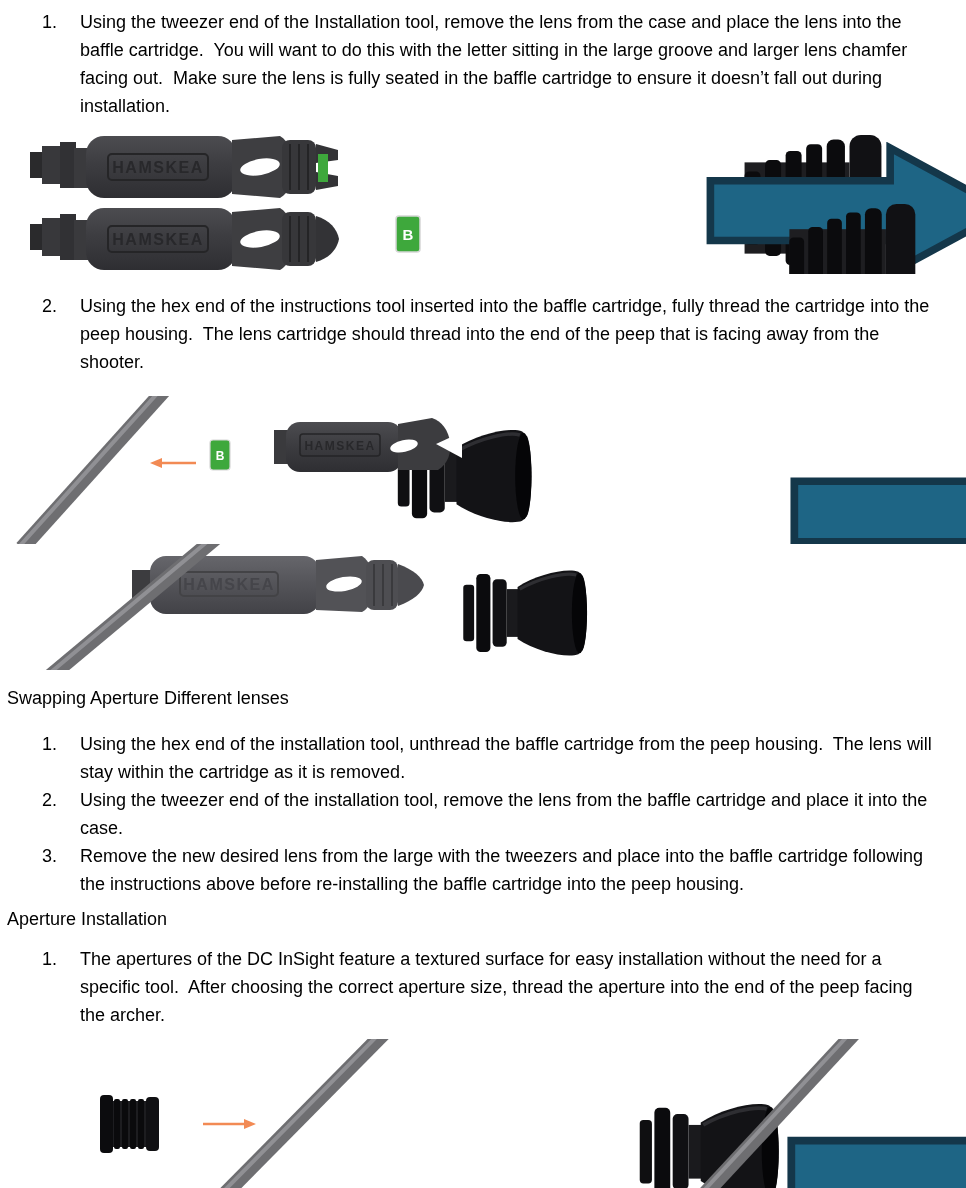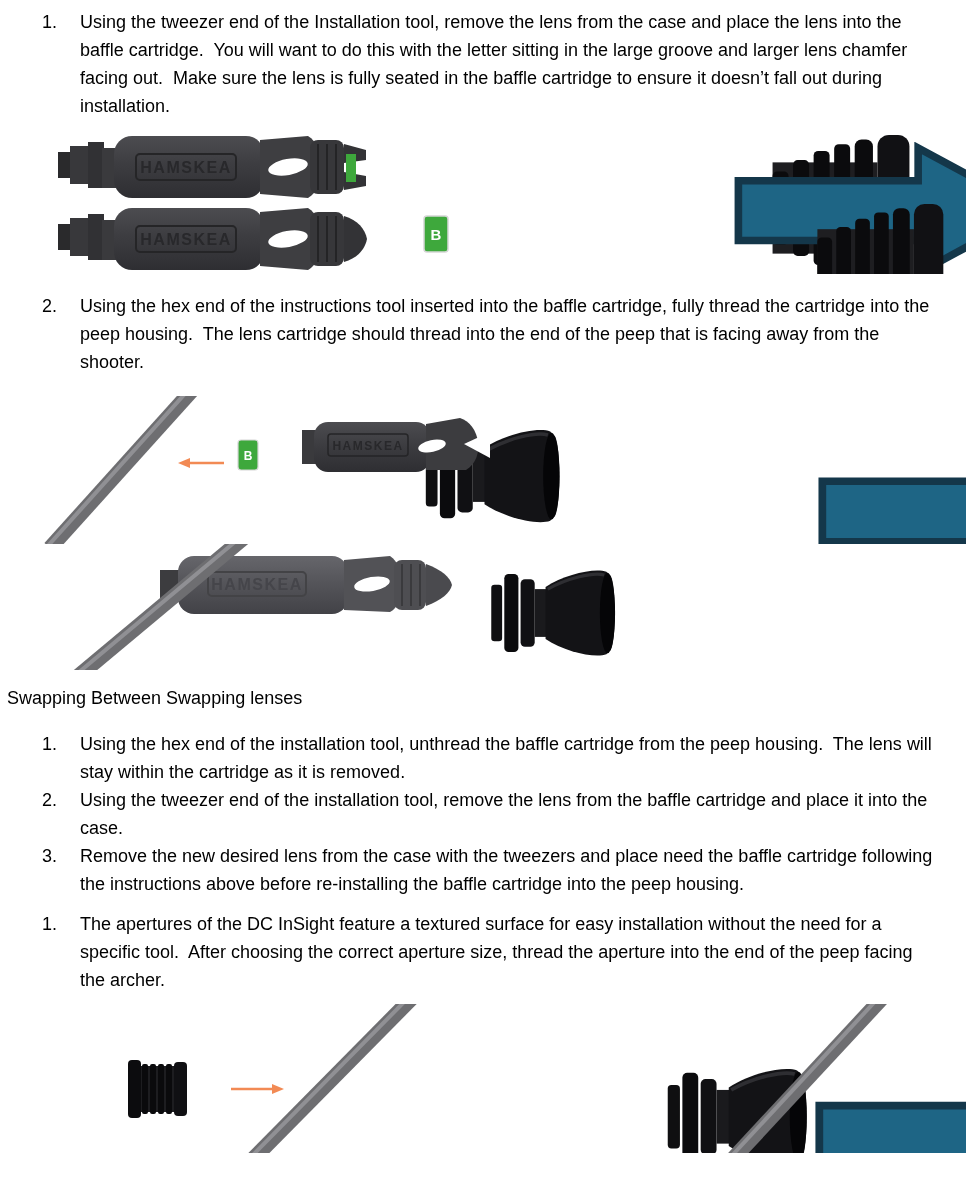--- a/index.html
+++ b/index.html
@@ -6,21 +6,21 @@
   .page{
     width:966px;height:1188px;background:#ffffff;overflow:hidden;position:relative;
     font-family:"Liberation Sans", sans-serif;font-size:18px;line-height:28px;color:#000;
   }
   .step{display:flex;margin:0 18px 0 42px;}
   .step .num{flex:0 0 38px;}
   .step .body{flex:0 1 auto;max-width:862px;white-space:pre-wrap;}
   .heading{margin-left:7px;}
   .mt8{margin-top:8px}.mt18{margin-top:18px}.mt20{margin-top:20px}
   .mt14{margin-top:14px}.mt7{margin-top:7px}.mt12{margin-top:12px}.mt10{margin-top:10px}
-  .fig{font-size:0;line-height:0;margin-left:28px;}
+  .fig{font-size:0;line-height:0;}
   svg{display:block;}
   .brand-dark{font:bold 16px "Liberation Sans",sans-serif;letter-spacing:1.5px;fill:#28282b;}
   .brand-light{font:bold 16px "Liberation Sans",sans-serif;letter-spacing:1.5px;fill:#45454a;}
   .lensB{font:bold 15px "Liberation Sans",sans-serif;fill:#ffffff;}
 </style>
 </head>
 <body>
 
 <svg width="0" height="0" style="position:absolute" aria-hidden="true">
   <defs>
@@ -161,37 +161,38 @@
         <line x1="263" y1="14" x2="263" y2="56" stroke="#3a3a3d" stroke-width="2"></line>
         <line x1="272" y1="14" x2="272" y2="56" stroke="#3a3a3d" stroke-width="2"></line>
         <path d="M278,14 C294,20 302,27 304,35 C302,43 294,50 278,56 Z" fill="#4a4a4e"></path>
       </g>
       <use href="#peep" transform="translate(40,6) scale(1.0)"></use>
       <line x1="218" y1="-8" x2="48" y2="134" stroke="#6e6e71" stroke-width="15"></line>
       <line x1="214" y1="-8" x2="44" y2="134" stroke="#909094" stroke-width="4"></line>
     </svg>
   </div>
 
-  <div class="heading mt14">Swapping Between Swapping lenses</div>
+  <div class="heading mt14">Swapping Aperture Different lenses</div>
 
   <div class="mt18">
     <div class="step">
       <div class="num">1.</div>
       <div class="body">Using the hex end of the installation tool, unthread the baffle cartridge from the peep housing.  The lens will stay within the cartridge as it is removed.</div>
     </div>
     <div class="step">
       <div class="num">2.</div>
       <div class="body">Using the tweezer end of the installation tool, remove the lens from the baffle cartridge and place it into the case.</div>
     </div>
     <div class="step">
       <div class="num">3.</div>
-      <div class="body">Remove the new desired lens from the case with the tweezers and place need the baffle cartridge following the instructions above before re-installing the baffle cartridge into the peep housing.</div>
-    </div>
-  </div>
-
+      <div class="body">Remove the new desired lens from the large with the tweezers and place into the baffle cartridge following the instructions above before re-installing the baffle cartridge into the peep housing.</div>
+    </div>
+  </div>
+
+  <div class="heading mt7">Aperture Installation</div>
 
   <div class="mt12">
     <div class="step">
       <div class="num">1.</div>
       <div class="body">The apertures of the DC InSight feature a textured surface for easy installation without the need for a specific tool.  After choosing the correct aperture size, thread the aperture into the end of the peep facing the archer.</div>
     </div>
   </div>
 
   <div class="fig mt10">
     <svg width="966" height="149" viewBox="0 0 966 149">

